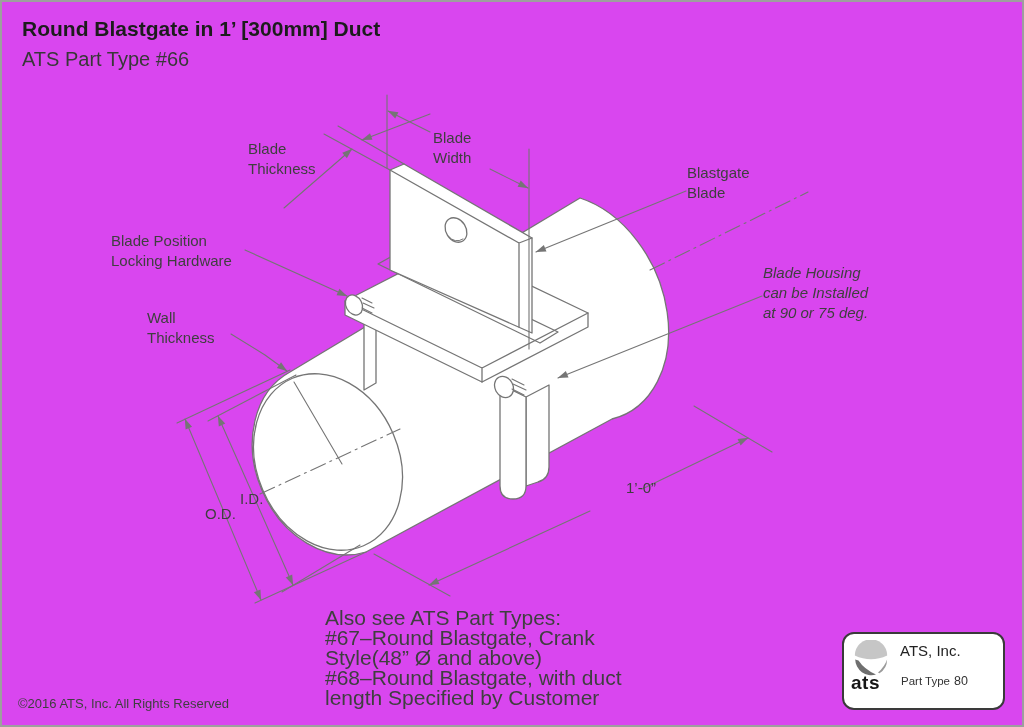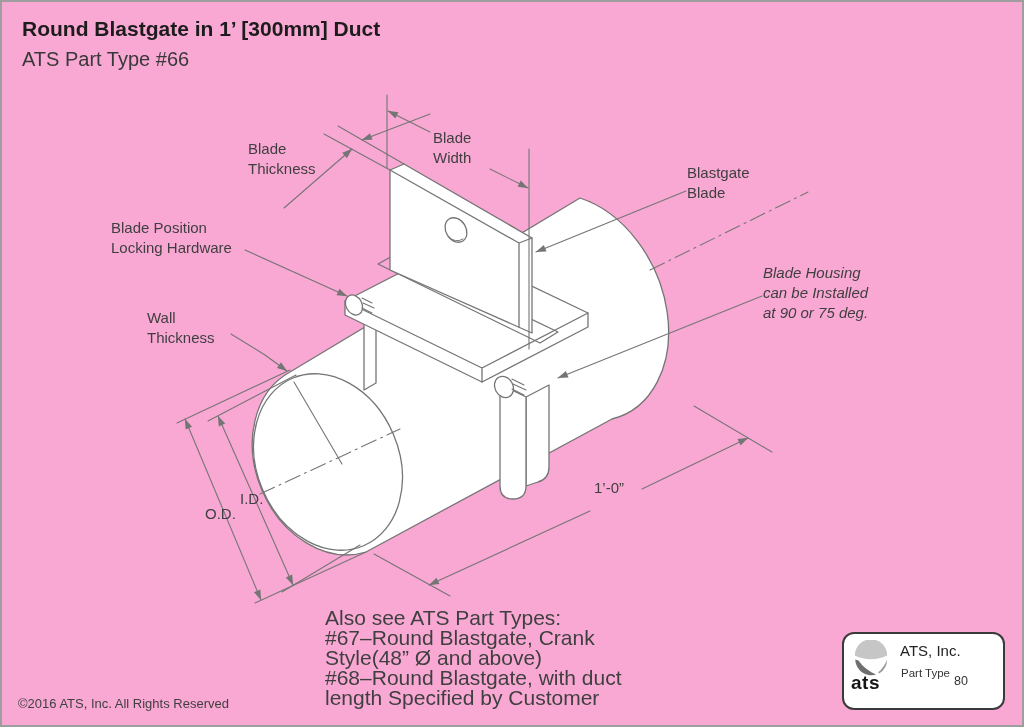--- a/index.html
+++ b/index.html
@@ -1,36 +1,36 @@
 <!DOCTYPE html>
 <html><head>
 <meta charset="utf-8">
 <style>
   html,body{margin:0;padding:0;background:#e8e8e8;}
   .page{
-    position:relative;width:1024px;height:727px;background:#f9a8d4;
+    position:relative;width:1024px;height:727px;background:#d946ef;
     border:2px solid #9e9e9e;box-sizing:border-box;overflow:hidden;
     font-family:"Liberation Sans", sans-serif;color:#3d3d3d;
   }
   .diagram-svg{position:absolute;left:0;top:0;width:1024px;height:727px;}
   .lbl{position:absolute;font-size:15px;line-height:20px;color:#3f3f3f;white-space:nowrap;}
   .hdr{position:absolute;left:20px;top:12px;}
   .hdr .t1{font-size:21px;font-weight:bold;color:#1c1c1c;line-height:30px;}
   .hdr .t2,.hdr .t3{font-size:20px;color:#383838;line-height:30px;}
   .notes{position:absolute;left:323px;top:606px;font-size:21px;line-height:20px;color:#3f3f3f;}
   .note65{position:absolute;left:538px;top:608px;font-size:15px;color:#3f3f3f;}
   .copyright{position:absolute;left:16px;top:694px;font-size:13px;color:#3f3f3f;}
   .logobox{
     position:absolute;left:840px;top:630px;width:163px;height:78px;
     border:2px solid #3a3a3a;border-radius:12px;background:#fff;box-sizing:border-box;
   }
   .logobox .mark{position:absolute;left:8px;top:6px;width:38px;height:38px;}
   .logobox .ats-txt{position:absolute;left:7px;top:38px;font-size:19px;font-weight:bold;color:#161616;letter-spacing:0.5px;}
   .logobox .co{position:absolute;left:56px;top:8px;font-size:15px;color:#222;}
-  .logobox .pt{position:absolute;left:57px;top:33px;font-size:11.5px;color:#333;}
+  .logobox .pt{position:absolute;left:57px;top:41px;font-size:11.5px;color:#333;}
   .logobox .ptv{position:absolute;left:110px;top:40px;font-size:12.5px;color:#333;}
 </style>
 </head>
 <body>
 
 <div class="page">
 
   <svg class="diagram-svg" viewBox="0 0 1024 727" xmlns="http://www.w3.org/2000/svg">
     <defs>
       <marker id="arr" viewBox="0 0 10 10" refX="9.5" refY="5" markerWidth="10" markerHeight="10" orient="auto-start-reverse">
@@ -118,36 +118,36 @@
     <div>Thickness</div>
   </div>
   <div class="lbl" style="left:431px;top:126px;">
     <div>Blade</div>
     <div>Width</div>
   </div>
   <div class="lbl" style="left:685px;top:161px;">
     <div>Blastgate</div>
     <div>Blade</div>
   </div>
-  <div class="lbl" style="left:109px;top:216px;">
+  <div class="lbl" style="left:109px;top:229px;">
     <div>Blade Position</div>
     <div>Locking Hardware</div>
   </div>
   <div class="lbl" style="left:145px;top:306px;">
     <div>Wall</div>
     <div>Thickness</div>
   </div>
   <div class="lbl" style="left:761px;top:261px;font-style:italic;">
     <div>Blade Housing</div>
     <div>can be Installed</div>
     <div>at 90 or 75 deg.</div>
   </div>
   <div class="lbl" style="left:238px;top:487px;">I.D.</div>
   <div class="lbl" style="left:203px;top:502px;">O.D.</div>
-  <div class="lbl" style="left:592px;top:476px;">1’-0”</div>
+  <div class="lbl" style="left:624px;top:476px;">1’-0”</div>
 
   <div class="notes">
     <div>Also see ATS Part Types:</div>
     <div>#67–Round Blastgate, Crank</div>
     <div>Style(48” Ø and above)</div>
     <div>#68–Round Blastgate, with duct</div>
     <div>length Specified by Customer</div>
   </div>
 
   <div class="copyright">©2016 ATS, Inc. All Rights Reserved</div>

